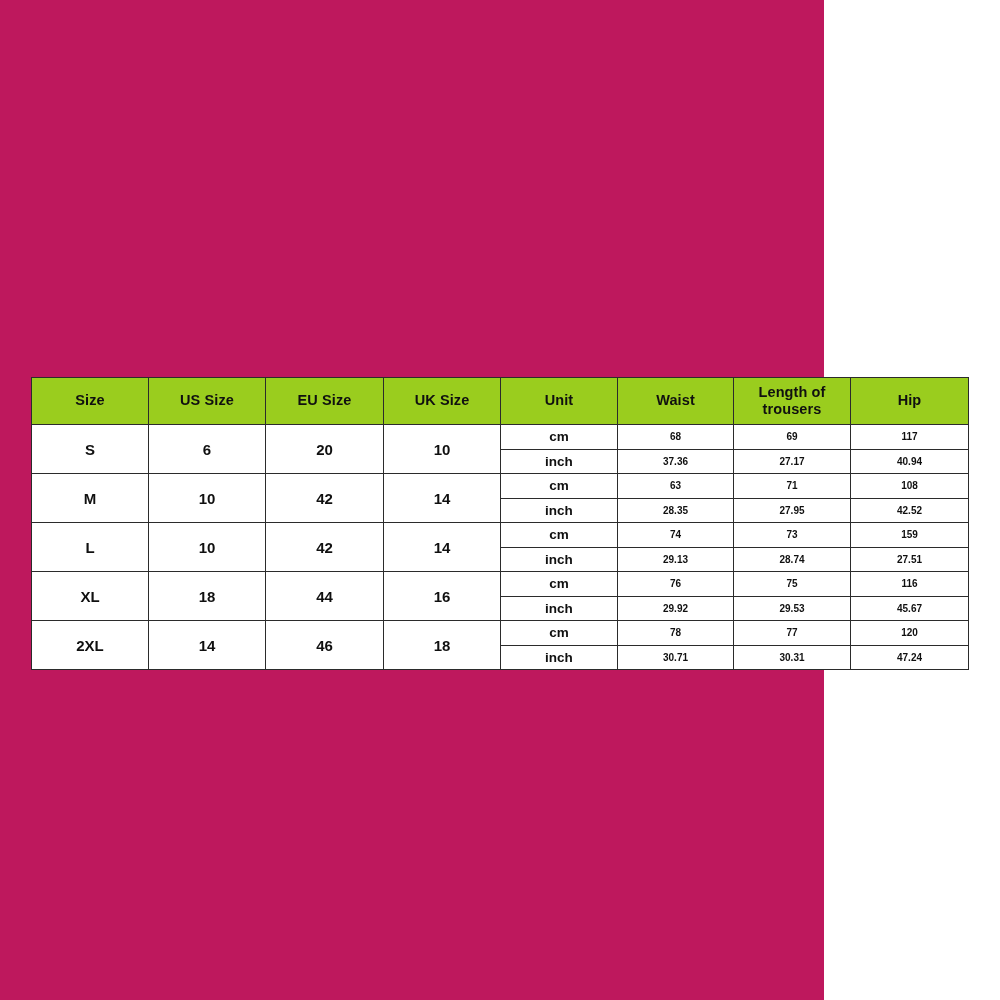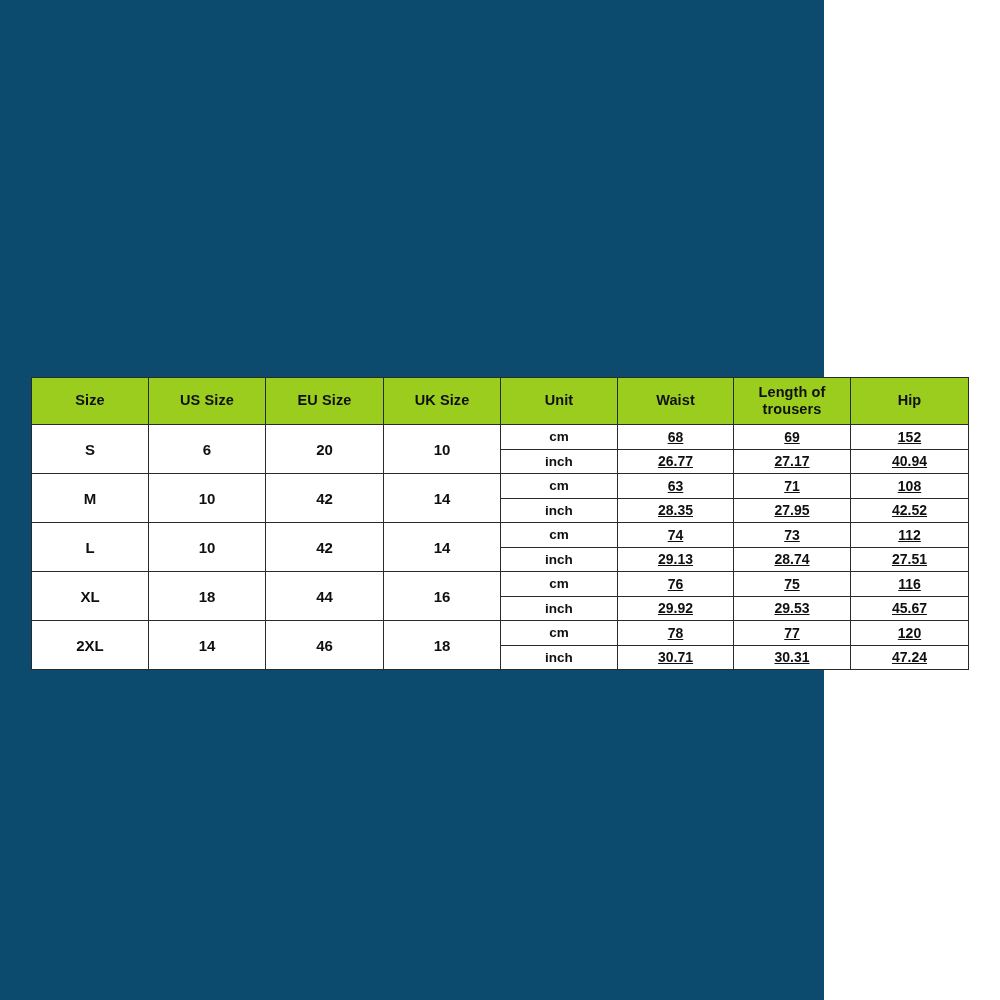--- a/index.html
+++ b/index.html
@@ -11,21 +11,21 @@
     height: 1000px;
     background: #ffffff;
     font-family: "Liberation Sans", sans-serif;
     overflow: hidden;
   }
 
   #canvas {
     position: relative;
     width: 824px;
     height: 1000px;
-    background: #0c4a6e;
+    background: #be185d;
   }
 
   #size-chart-wrap {
     position: absolute;
     left: 31px;
     top: 377px;
     width: 937px;
   }
 
   table.size-chart {
@@ -60,23 +60,22 @@
     height: 47px;
   }
 
   
   td.unit {
     font-size: 13.5px;
     height: 23.5px;
     margin-top: 16px;
   }
   td.meas {
-    font-size: 14px;
+    font-size: 10px;
     height: 23.5px;
-    text-decoration: underline;
   }
 
   
   col.c-size { width: 117px; }
   col.c-us   { width: 117px; }
   col.c-eu   { width: 118px; }
   col.c-uk   { width: 117px; }
   col.c-unit { width: 117px; }
   col.c-waist{ width: 116px; }
   col.c-len  { width: 117px; }
@@ -119,25 +118,25 @@
       <tbody>
 
         <tr>
           <td class="sz" rowspan="2">S</td>
           <td class="sz" rowspan="2">6</td>
           <td class="sz" rowspan="2">20</td>
           <td class="sz" rowspan="2">10</td>
           <td class="unit">cm</td>
           <td class="meas">68</td>
           <td class="meas">69</td>
-          <td class="meas">152</td>
-        </tr>
-        <tr>
-          <td class="unit">inch</td>
-          <td class="meas">26.77</td>
+          <td class="meas">117</td>
+        </tr>
+        <tr>
+          <td class="unit">inch</td>
+          <td class="meas">37.36</td>
           <td class="meas">27.17</td>
           <td class="meas">40.94</td>
         </tr>
 
         <tr>
           <td class="sz" rowspan="2">M</td>
           <td class="sz" rowspan="2">10</td>
           <td class="sz" rowspan="2">42</td>
           <td class="sz" rowspan="2">14</td>
           <td class="unit">cm</td>
@@ -153,21 +152,21 @@
         </tr>
 
         <tr>
           <td class="sz" rowspan="2">L</td>
           <td class="sz" rowspan="2">10</td>
           <td class="sz" rowspan="2">42</td>
           <td class="sz" rowspan="2">14</td>
           <td class="unit">cm</td>
           <td class="meas">74</td>
           <td class="meas">73</td>
-          <td class="meas">112</td>
+          <td class="meas">159</td>
         </tr>
         <tr>
           <td class="unit">inch</td>
           <td class="meas">29.13</td>
           <td class="meas">28.74</td>
           <td class="meas">27.51</td>
         </tr>
 
         <tr>
           <td class="sz" rowspan="2">XL</td>

